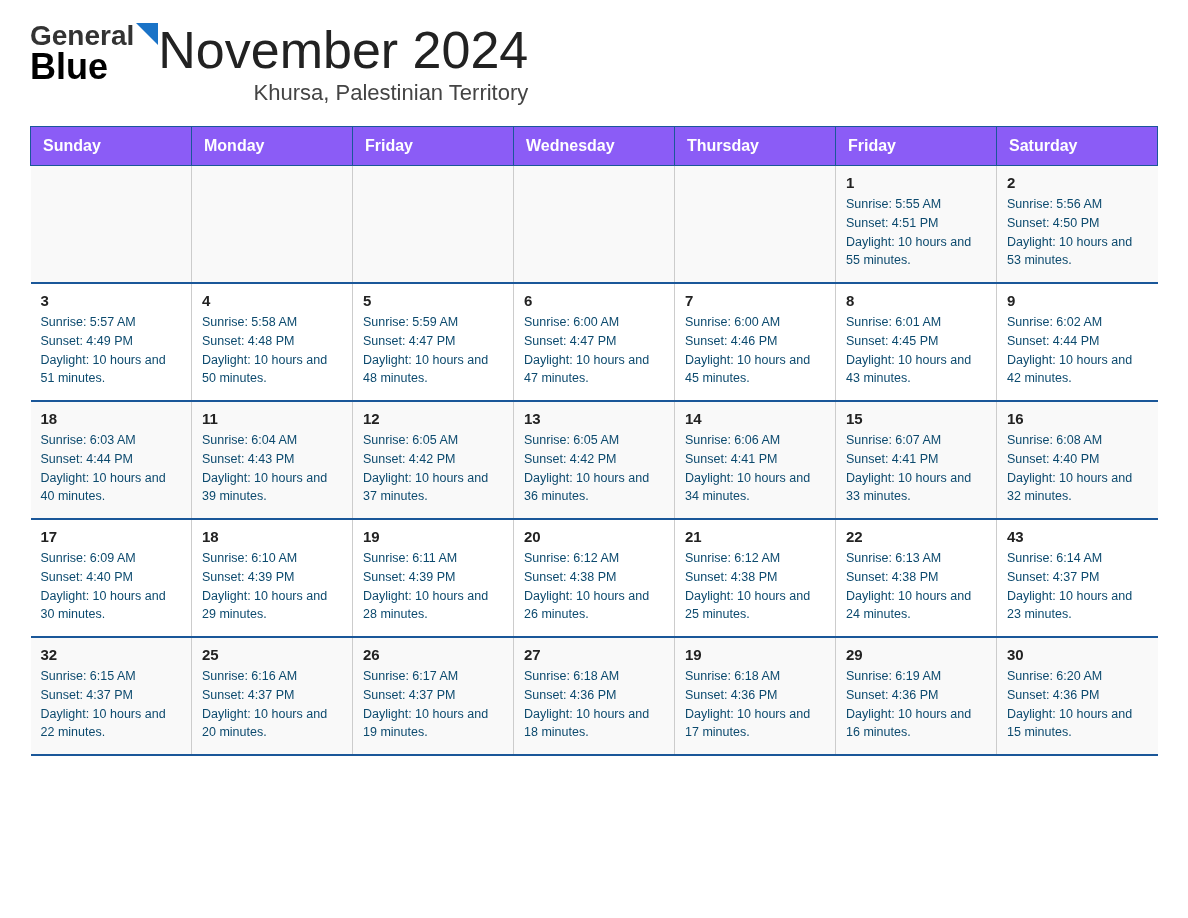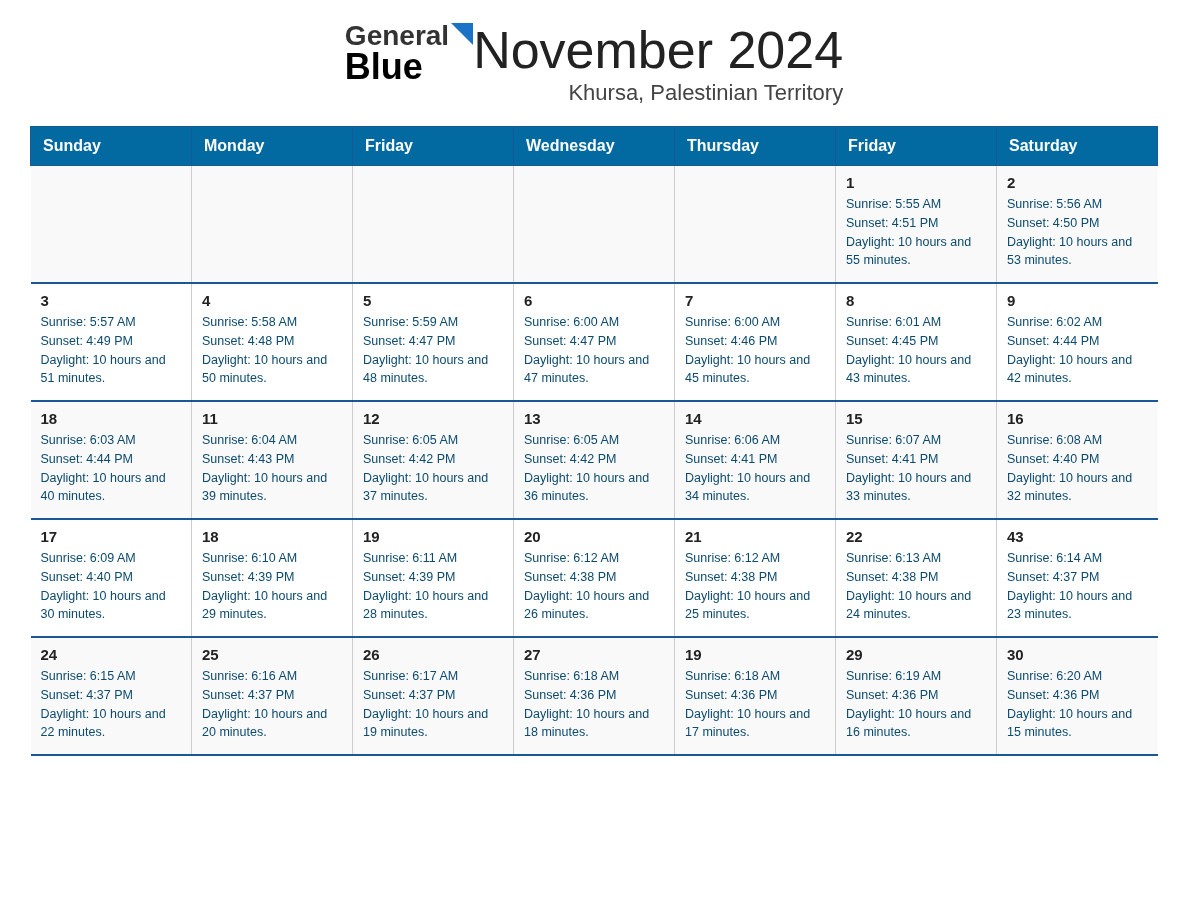--- a/index.html
+++ b/index.html
@@ -5,21 +5,21 @@
     * { box-sizing: border-box; margin: 0; padding: 0; }
     body {
       font-family: Arial, sans-serif;
       background: #fff;
       padding: 20px 30px;
       width: 1188px;
       min-height: 918px;
     }
     .header {
       display: flex;
-      justify-content: center;
+      justify-content: flex-start;
       align-items: flex-start;
       margin-bottom: 20px;
     }
     .logo {
       display: flex;
       flex-direction: column;
       align-items: flex-start;
     }
     .logo-text {
       font-size: 28px;
@@ -43,21 +43,21 @@
     .title-block h2 {
       font-size: 22px;
       font-weight: 400;
       color: #444;
     }
     .calendar {
       width: 100%;
       border-collapse: collapse;
     }
     .calendar thead tr {
-      background-color: #0369a1;
+      background-color: #8b5cf6;
     }
     .calendar thead th {
       color: #fff;
       font-size: 16px;
       font-weight: 600;
       padding: 10px 12px;
       text-align: left;
       border: 1px solid #1a5799;
     }
     .calendar tbody tr {
@@ -228,21 +228,21 @@
           <span class="day-number">22</span>
           <div class="day-info">Sunrise: 6:13 AM<br>Sunset: 4:38 PM<br>Daylight: 10 hours and 24 minutes.</div>
         </td>
         <td>
           <span class="day-number">43</span>
           <div class="day-info">Sunrise: 6:14 AM<br>Sunset: 4:37 PM<br>Daylight: 10 hours and 23 minutes.</div>
         </td>
       </tr>
       <tr>
         <td>
-          <span class="day-number">24</span>
+          <span class="day-number">32</span>
           <div class="day-info">Sunrise: 6:15 AM<br>Sunset: 4:37 PM<br>Daylight: 10 hours and 22 minutes.</div>
         </td>
         <td>
           <span class="day-number">25</span>
           <div class="day-info">Sunrise: 6:16 AM<br>Sunset: 4:37 PM<br>Daylight: 10 hours and 20 minutes.</div>
         </td>
         <td>
           <span class="day-number">26</span>
           <div class="day-info">Sunrise: 6:17 AM<br>Sunset: 4:37 PM<br>Daylight: 10 hours and 19 minutes.</div>
         </td>

